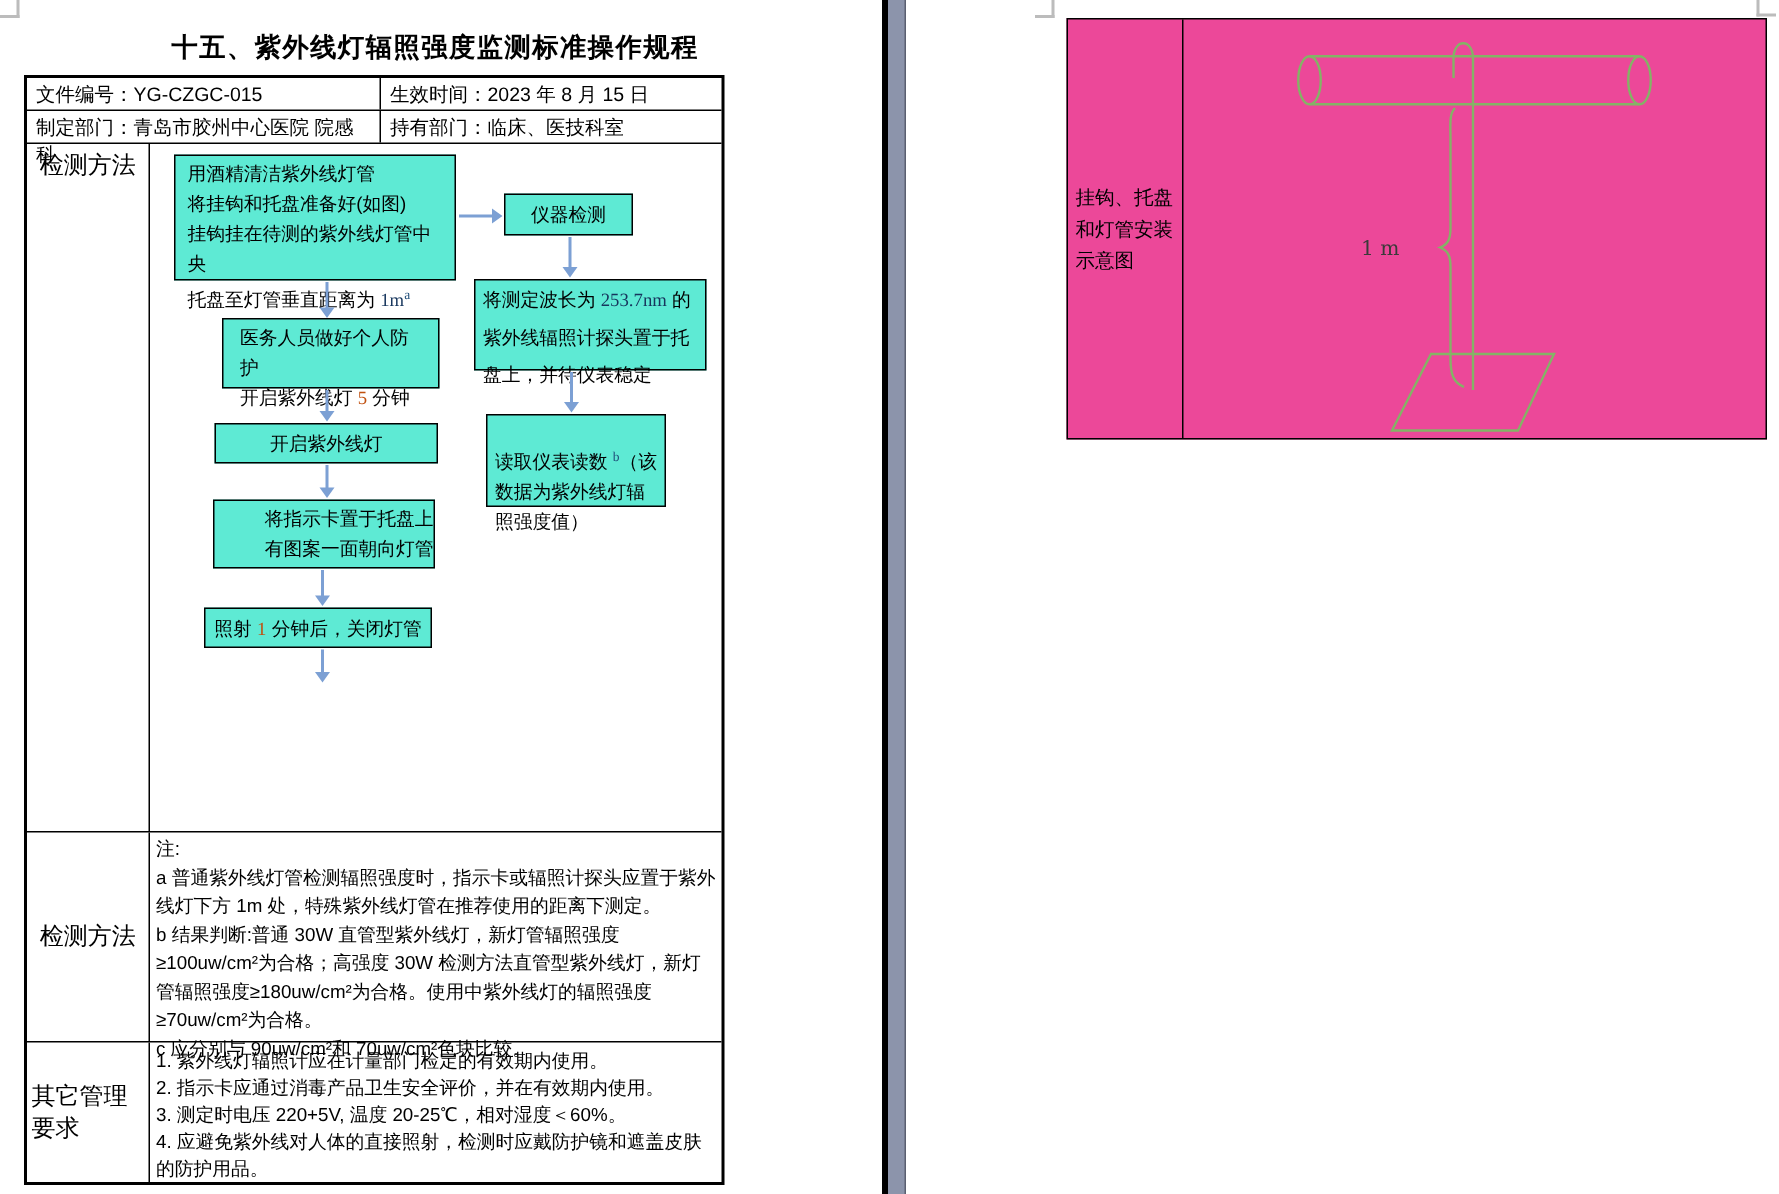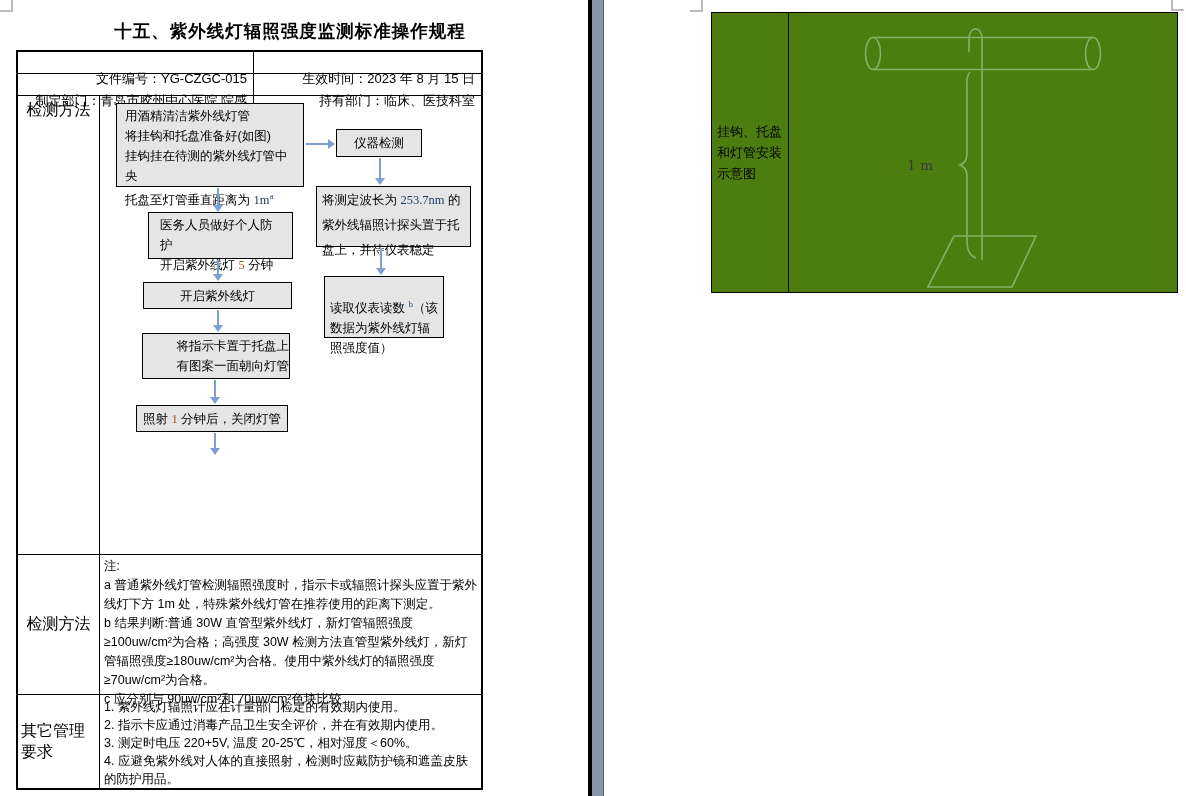--- a/index.html
+++ b/index.html
@@ -16,57 +16,57 @@
   .corner-bl { width:13px; height:11px; border-left:2px solid #bcbcbc; border-bottom:2px solid #bcbcbc; }
 
   
   .title { position:absolute; left:0; top:19px; width:580px; text-align:center;
            font-size:17.5px; font-weight:bold; letter-spacing:1px; }
 
   .doc-table { position:absolute; left:16px; top:50px; width:467px; height:740px;
                border:2px solid #000; display:flex; flex-direction:column; background:#fff; }
   .t-row { display:flex; border-bottom:1.5px solid #000; }
   .t-row:last-child { border-bottom:none; }
-  .cell { padding:18px 6px; font-size:13px;text-align:right; }
+  .cell { padding:2px 6px; font-size:13px; }
   .hdr-row { height:22px; line-height:18px; }
   .hdr-c1 { width:236px; border-right:1.5px solid #000; }
   .hdr-c2 { flex:1; }
   .label-col { width:82px; border-right:1.5px solid #000; font-size:16px;
                display:flex; justify-content:center; padding:4px 3px; text-align:left; }
   .label-top { align-items:flex-start; }
   .label-mid { align-items:center; }
   .content-col { flex:1; position:relative; }
 
   .row-flow { height:461px; }
   .row-notes { height:140px; }
   .row-other { flex:1; }
 
   
-  .fbox { position:absolute; border:1.5px solid #000; background:#e5e5e5; font-size:12.5px; line-height:20px; }
+  .fbox { position:absolute; border:1.5px solid #000; background:#5eead4; font-size:12.5px; line-height:20px; }
   .fbox.ctr { display:flex; align-items:center; justify-content:center; text-align:center; }
   .num-navy { color:#17365d; font-family:"Liberation Serif", serif; }
   .num-org  { color:#c0500f; font-family:"Liberation Serif", serif; }
   .sup { vertical-align:super; font-size:9px; color:#1f4e79; font-family:"Liberation Serif", serif; }
 
   .av { position:absolute; width:10px; }
   .av i { position:absolute; left:4px; top:0; bottom:6px; width:2px; background:#7ca0d4; }
   .av s { position:absolute; left:0; bottom:0; width:0; height:0;
           border-left:5px solid transparent; border-right:5px solid transparent; border-top:7px solid #7ca0d4; }
   .ah { position:absolute; height:10px; }
   .ah i { position:absolute; top:4px; left:0; right:6px; height:2px; background:#7ca0d4; }
   .ah s { position:absolute; right:0; top:0; width:0; height:0;
           border-top:5px solid transparent; border-bottom:5px solid transparent; border-left:7px solid #7ca0d4; }
 
   
   .notes-text { font-size:12.5px; line-height:19px; padding:2px 4px 0 4px; }
   .other-text { font-size:12.5px; line-height:18px; padding:3px 4px 0 4px; }
 
   
   .diagram-table { position:absolute; left:711px; top:12px; width:467px; height:281px;
-                   border:1.5px solid #000; display:flex; background:#4d7c0f; }
+                   border:1.5px solid #000; display:flex; background:#ec4899; }
   .diagram-label { width:77px; border-right:1.5px solid #000; font-size:13px; line-height:21px;
                    display:flex; align-items:center; padding:4px 5px; }
   .diagram-area { flex:1; position:relative; }
   .diagram-area svg { position:absolute; left:0; top:0; }
 </style>
 </head>
 <body>
 
 <div class="page-divider"></div>
 

